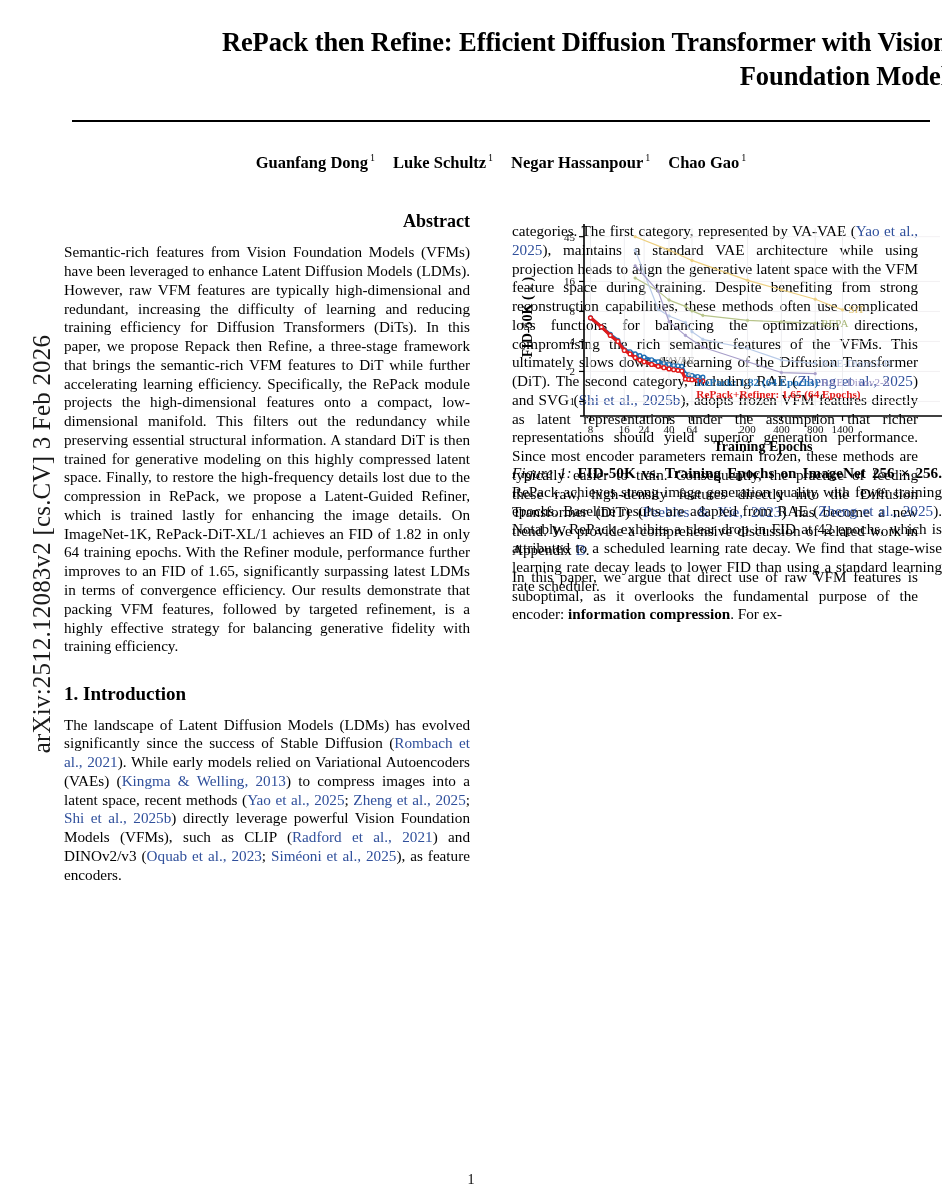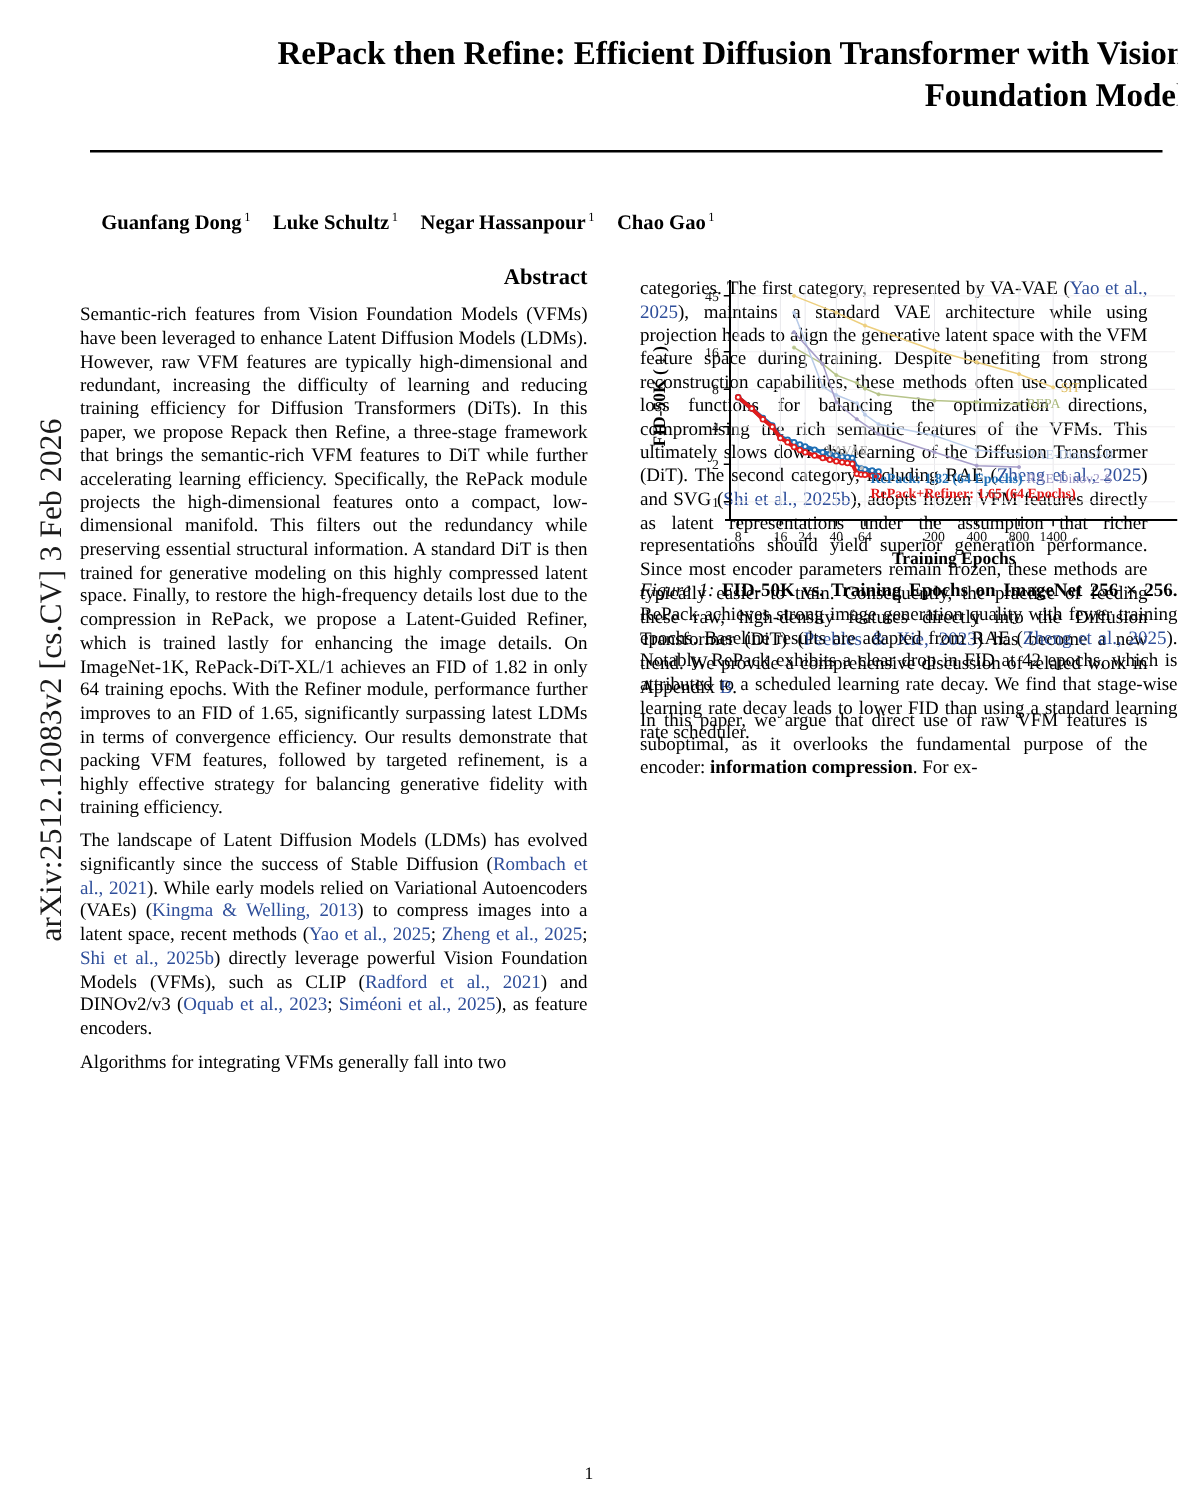--- a/index.html
+++ b/index.html
@@ -19,21 +19,21 @@
   }
 
   
   #title{
     position:absolute;left:88px;top:26px;width:860px;
     text-align:right;font-weight:bold;font-size:26.5px;
     line-height:1.28;letter-spacing:-.1px;
   }
   #title-rule{position:absolute;left:72px;top:120px;width:858px;height:2px;background:#000;}
   #authors{
-    position:absolute;left:72px;top:168px;width:858px;text-align:left;
+    position:absolute;left:72px;top:152px;width:858px;text-align:center;
     font-size:16.5px;font-weight:bold;
   }
   #authors .au{margin:0 9px;white-space:nowrap;}
   #authors sup{font-weight:normal;font-size:10px;vertical-align:super;margin-left:2px;}
 
   
   .col{position:absolute;top:210px;width:406px;text-align:justify;font-size:15.2px;line-height:1.235;}
   #col-left{left:64px;}
   #col-right{left:512px;}
 
@@ -70,24 +70,24 @@
   <div id="title-rule"></div>
 
   <div id="authors">
     <span class="au"><span>Guanfang Dong</span><sup>1</sup></span><span class="au"><span>Luke Schultz</span><sup>1</sup></span><span class="au"><span>Negar Hassanpour</span><sup>1</sup></span><span class="au"><span>Chao Gao</span><sup>1</sup></span>
   </div>
 
   <div class="col" id="col-left">
     <h2 class="abstract-h">Abstract</h2>
     <p>Semantic-rich features from Vision Foundation Models (VFMs) have been leveraged to enhance Latent Diffusion Models (LDMs). However, raw VFM features are typically high-dimensional and redundant, increasing the difficulty of learning and reducing training efficiency for Diffusion Transformers (DiTs). In this paper, we propose Repack then Refine, a three-stage framework that brings the semantic-rich VFM features to DiT while further accelerating learning efficiency. Specifically, the RePack module projects the high-dimensional features onto a compact, low-dimensional manifold. This filters out the redundancy while preserving essential structural information. A standard DiT is then trained for generative modeling on this highly compressed latent space. Finally, to restore the high-frequency details lost due to the compression in RePack, we propose a Latent-Guided Refiner, which is trained lastly for enhancing the image details. On ImageNet-1K, RePack-DiT-XL/1 achieves an FID of 1.82 in only 64 training epochs. With the Refiner module, performance further improves to an FID of 1.65, significantly surpassing latest LDMs in terms of convergence efficiency. Our results demonstrate that packing VFM features, followed by targeted refinement, is a highly effective strategy for balancing generative fidelity with training efficiency.</p>
 
+    <h2 class="section-h">1. Introduction</h2>
 
     <p><span>The landscape of Latent Diffusion Models (LDMs) has evolved significantly since the success of Stable Diffusion (</span><span class="cite">Rombach et al., 2021</span><span>). While early models relied on Variational Autoencoders (VAEs) (</span><span class="cite">Kingma &amp; Welling, 2013</span><span>) to compress images into a latent space, recent methods (</span><span class="cite">Yao et al., 2025</span><span>; </span><span class="cite">Zheng et al., 2025</span><span>; </span><span class="cite">Shi et al., 2025b</span><span>) directly leverage powerful Vision Foundation Models (VFMs), such as CLIP (</span><span class="cite">Radford et al., 2021</span><span>) and DINOv2/v3 (</span><span class="cite">Oquab et al., 2023</span><span>; </span><span class="cite">Siméoni et al., 2025</span><span>), as feature encoders.</span></p>
 
-    <p class="tight">Algorithms for integrating VFMs generally fall into two</p>
   </div>
 
   <div class="col" id="col-right">
 
     <div id="figure">
       <div id="chart-wrap">
         <svg id="chart-svg" width="430" height="250" viewBox="0 0 430 250">
             <line x1="78.51553694319921" y1="18" x2="78.51553694319921" y2="196" stroke="#e8e8ec" stroke-width="0.8"></line>
             <line x1="112.33699250692487" y1="18" x2="112.33699250692487" y2="196" stroke="#e8e8ec" stroke-width="0.8"></line>
             <line x1="132.1212757315113" y1="18" x2="132.1212757315113" y2="196" stroke="#e8e8ec" stroke-width="0.8"></line>

